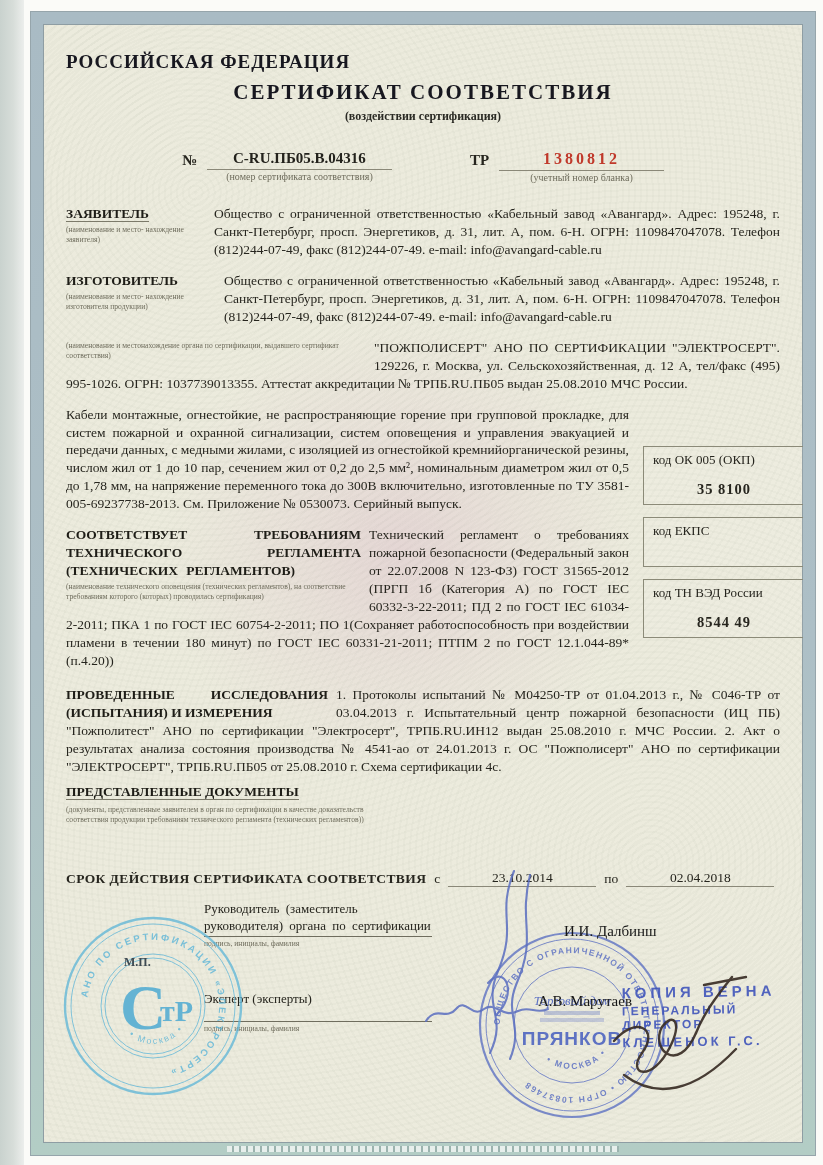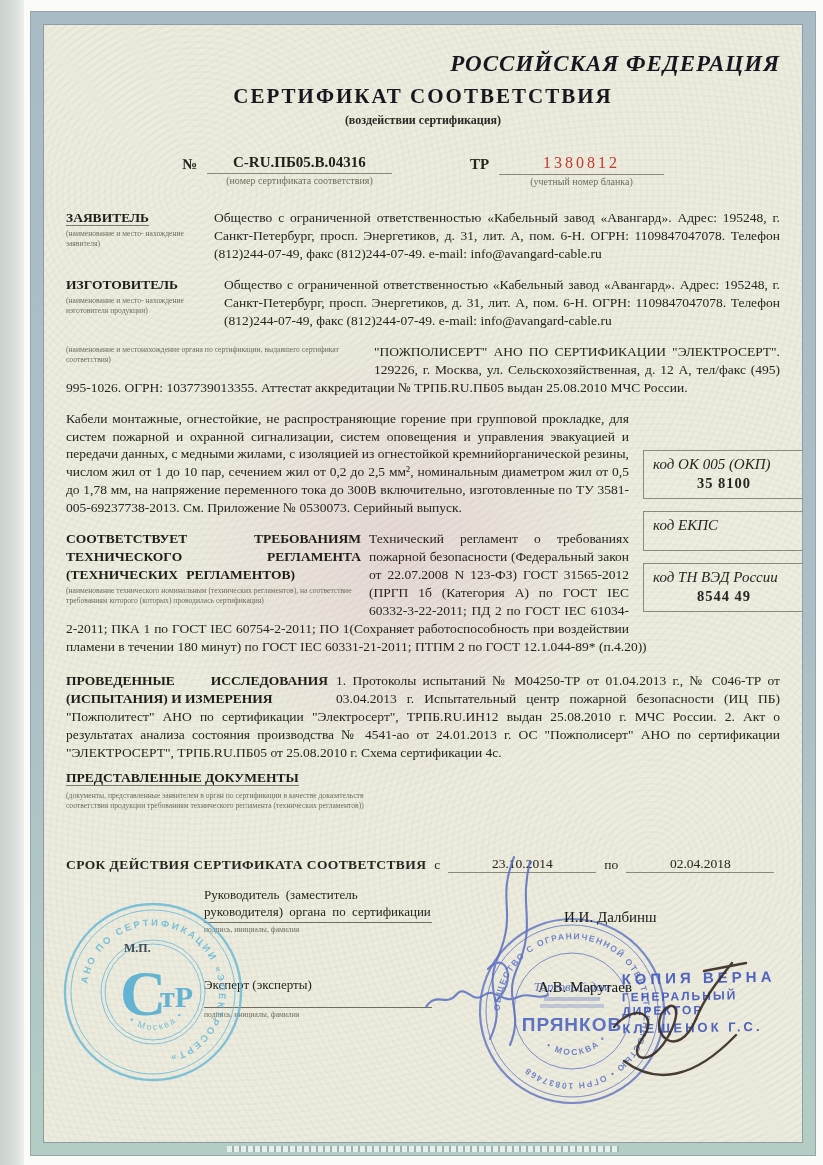--- a/index.html
+++ b/index.html
@@ -26,46 +26,46 @@
   .inner {
     position:absolute; inset:12px; border:1px solid #8e9da3;
     background:
       radial-gradient(circle at 47% 47%, rgba(210,166,192,.30) 0%, rgba(210,166,192,.14) 16%, rgba(210,166,192,0) 33%),
       repeating-radial-gradient(circle at 20% 15%, rgba(150,160,140,.05) 0 2px, rgba(0,0,0,0) 2px 6px),
       repeating-radial-gradient(circle at 80% 75%, rgba(150,160,140,.05) 0 2px, rgba(0,0,0,0) 2px 6px),
       #ecebdd;
     padding:14px 22px 0 22px; overflow:visible;
   }
   
-  .h-country { text-align:right; font-weight:bold; font-size:23px; letter-spacing:1px; color:#17171f; margin-top:12px;font-style:italic; }
+  .h-country { text-align:left; font-weight:bold; font-size:19px; letter-spacing:1px; color:#17171f; margin-top:12px; }
   .h-title   { text-align:center; font-weight:bold; font-size:21px; letter-spacing:2px; color:#17171f; margin-top:7px; }
   .h-sub     { text-align:center; font-weight:bold; font-size:12px; color:#2a2a24; margin-top:4px; }
   
   .numrow { display:flex; justify-content:center; align-items:flex-start; margin:26px 0 22px 0; }
   .no-sign { font-weight:bold; font-size:15px; margin-right:10px; padding-top:2px; }
   .numcol { display:inline-block; text-align:center; }
   .nval { display:block; border-bottom:1px solid #8a8878; padding:0 26px 2px; font-weight:bold; font-size:15px; color:#23221c; }
   .tr-sign { font-weight:bold; font-size:15px; margin:0 10px 0 78px; padding-top:2px; }
-  .tval { display:block; border-bottom:1px solid #8a8878; padding:0 44px 2px; font-weight:normal; font-size:16px; letter-spacing:3px; color:#c0392b; }
+  .tval { display:block; border-bottom:1px solid #8a8878; padding:0 44px 2px; font-weight:bold; font-size:16px; letter-spacing:3px; color:#c0392b; }
   .ncap { display:block; font-size:10px; color:#6e6c5c; margin-top:1px; }
   
   .sec { margin-bottom:13px; font-size:13.5px; line-height:1.33; text-align:justify; }
   .sec::after { content:""; display:block; clear:none; }
   .lbl { float:left; margin-right:8px; }
   .head { font-weight:bold; font-size:13.5px; color:#1e1d17; }
   .head.u { border-bottom:1px solid #7c7a6a; }
   .sub { font-size:7.6px; color:#6e6c5c; line-height:1.3; font-weight:normal; text-align:left; margin-top:2px; }
   .w140 { width:140px; } .w150 { width:150px; } .w300 { width:300px; }
   .w215 { width:215px; } .w295 { width:295px; } .w262 { width:262px; }
   .spread { text-align:justify; word-spacing:5px; }
   
   .codes { float:right; width:160px; margin:40px -23px 6px 14px; }
   .codebox { border:1px solid #8b8a78; border-right:none; padding:5px 8px 6px 9px; margin-bottom:12px; background:rgba(255,255,255,.06); }
-  .cb-label { font-size:15px; color:#26251e;font-style:italic; }
-  .cb-value { font-size:14.5px; font-weight:bold; text-align:center; letter-spacing:1px; margin-top:2px; min-height:8px; }
+  .cb-label { font-size:13px; color:#26251e; }
+  .cb-value { font-size:14.5px; font-weight:bold; text-align:center; letter-spacing:1px; margin-top:13px; min-height:8px; }
   
   .validity { display:flex; align-items:flex-end; font-size:13.5px; margin:24px 0 10px 0; }
   .validity .vlabel { font-weight:bold; letter-spacing:.4px; }
   .validity .word { margin:0 8px 0 8px; }
   .dline { display:inline-block; width:148px; text-align:center; border-bottom:1px solid #8a8878; font-size:13.5px; }
   
   .sigzone { position:relative; height:205px; margin-top:6px; }
   .role-block { position:absolute; left:138px; top:4px; width:228px; font-size:13px; line-height:1.25; }
   .role-text { border-bottom:1px solid #6f6d5e; padding-bottom:2px; word-spacing:3px; }
   .role-cap { font-size:7.6px; color:#6e6c5c; margin-top:2px; }
@@ -154,21 +154,21 @@
         </aside>
 
         <div class="sec">
           <span>Кабели монтажные, огнестойкие, не распространяющие горение при групповой прокладке, для систем пожарной и охранной сигнализации, систем оповещения и управления эвакуацией и передачи данных, с медными жилами, с изоляцией из огнестойкой кремнийорганической резины, числом жил от 1 до 10 пар, сечением жил от 0,2 до 2,5 мм², номинальным диаметром жил от 0,5 до 1,78 мм, на напряжение переменного тока до 300В включительно, изготовленные по ТУ 3581-005-69237738-2013. См. Приложение № 0530073. Серийный выпуск.</span>
           <div class="clear" style="clear:left"></div>
         </div>
 
         <div class="sec">
           <span class="lbl w295">
             <span class="head spread" style="display:block">СООТВЕТСТВУЕТ ТРЕБОВАНИЯМ ТЕХНИЧЕСКОГО РЕГЛАМЕНТА (ТЕХНИЧЕСКИХ РЕГЛАМЕНТОВ)</span>
-            <span class="sub" style="display:block">(наименование технического номинальным (технических регламентов), на соответствие требованиям которого (которых) проводилась сертификация)</span>
+            <span class="sub" style="display:block">(наименование технического оповещения (технических регламентов), на соответствие требованиям которого (которых) проводилась сертификация)</span>
           </span>
           <span>Технический регламент о требованиях пожарной безопасности (Федеральный закон от 22.07.2008 N 123-ФЗ) ГОСТ 31565-2012 (ПРГП 1б (Категория А) по ГОСТ IEC 60332-3-22-2011; ПД 2 по ГОСТ IEC 61034-2-2011; ПКА 1 по ГОСТ IEC 60754-2-2011; ПО 1(Сохраняет работоспособность при воздействии пламени в течении 180 минут) по ГОСТ IEC 60331-21-2011; ПТПМ 2 по ГОСТ 12.1.044-89* (п.4.20))</span>
           <div class="clear"></div>
         </div>
       </div>
 
       <div class="sec" style="margin-top:16px">
         <span class="lbl w262">
           <span class="head" style="display:block">ПРОВЕДЕННЫЕ ИССЛЕДОВАНИЯ (ИСПЫТАНИЯ) И ИЗМЕРЕНИЯ</span>
         </span>

